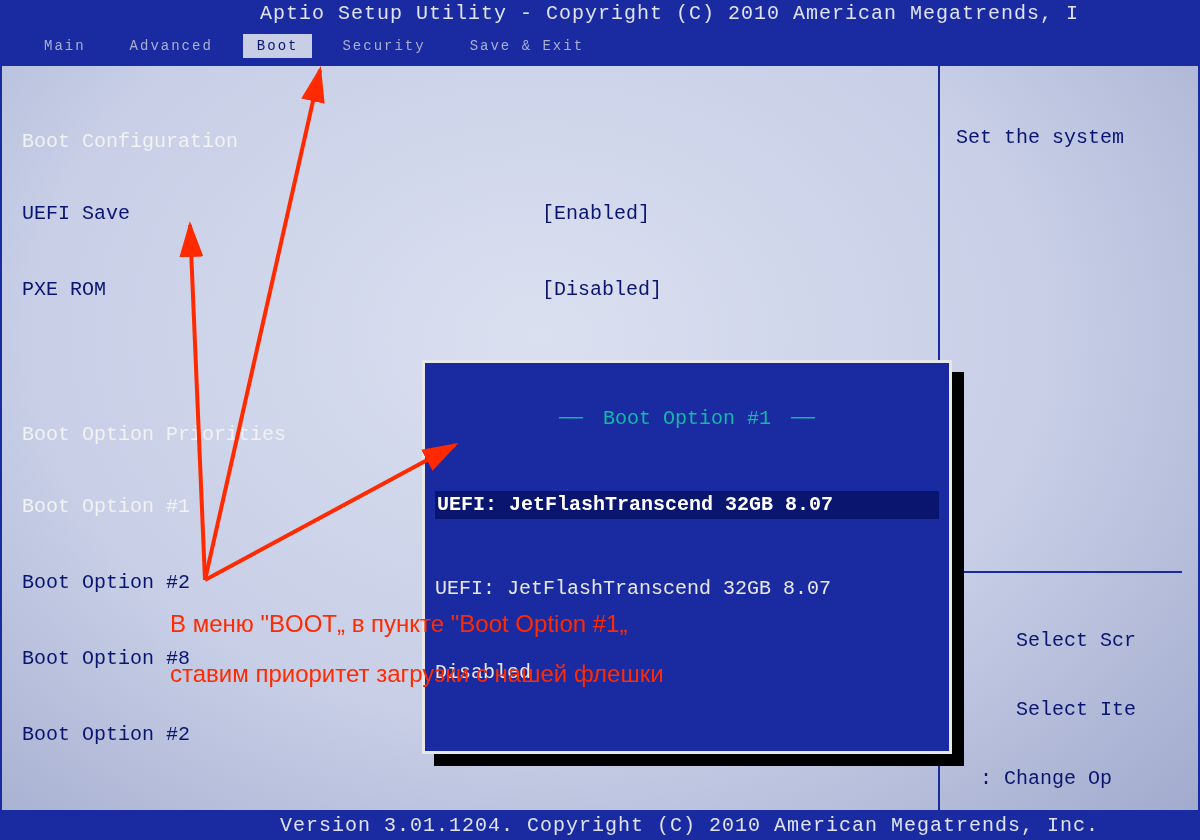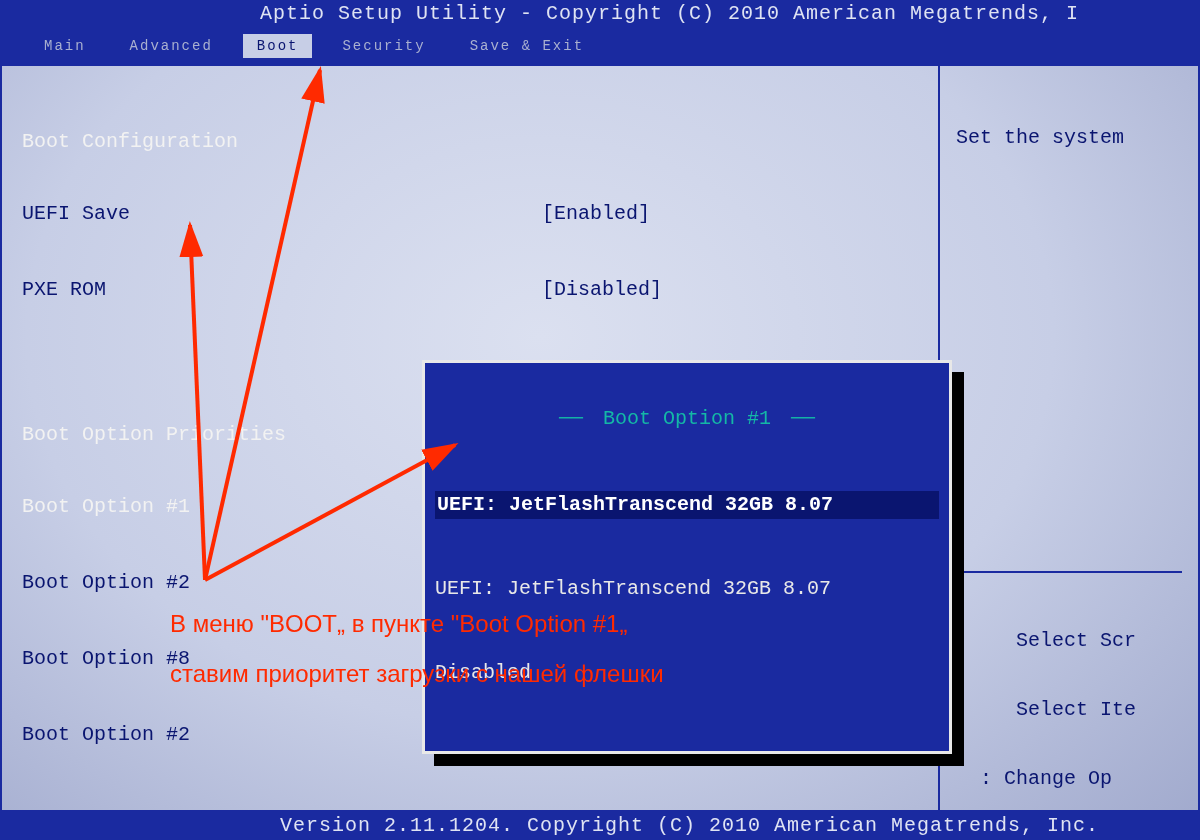--- a/index.html
+++ b/index.html
@@ -197,21 +197,21 @@
       <hr>
       <div>     Select Scr</div>
       <div>     Select Ite</div>
       <div>  : Change Op</div>
       
       
       
     </div>
   </div>
 
-  <div class="botbar">Version 2.11.1204. Copyright (C) 2010 American Megatrends, Inc.</div>
+  <div class="botbar">Version 3.01.1204. Copyright (C) 2010 American Megatrends, Inc.</div>
 
   
   <svg class="annot">
     <defs>
       <marker id="arr" markerWidth="10" markerHeight="10" refX="8" refY="3" orient="auto">
         <path d="M0,0 L0,6 L9,3 z" fill="#ff2a00"></path>
       </marker>
     </defs>
     <line x1="205" y1="580" x2="320" y2="70" stroke="#ff2a00" stroke-width="4" marker-end="url(#arr)"></line>
     <line x1="205" y1="580" x2="190" y2="225" stroke="#ff2a00" stroke-width="4" marker-end="url(#arr)"></line>

